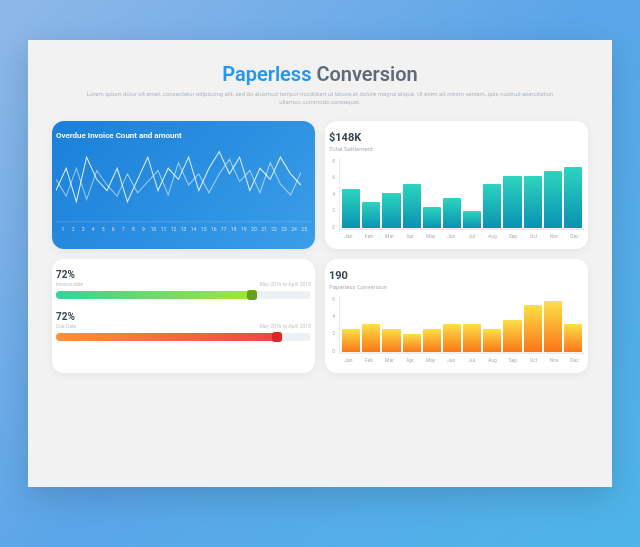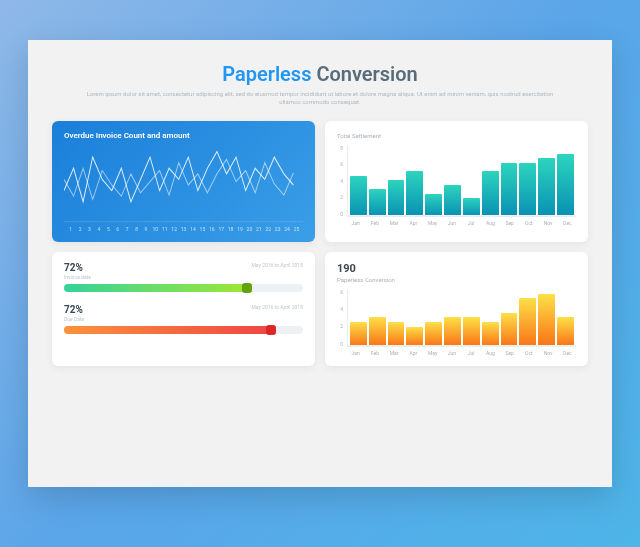--- a/index.html
+++ b/index.html
@@ -2,41 +2,41 @@
 <html><head>
 <meta charset="utf-8">
 <style>
 *{box-sizing:border-box;margin:0;padding:0}
 body{font-family:-apple-system,BlinkMacSystemFont,"Segoe UI",Roboto,sans-serif;background:linear-gradient(135deg,#8fb8e8 0%,#5aa5e8 50%,#4db5e8 100%);width:640px;height:547px;display:flex;align-items:center;justify-content:center;padding:40px 28px 60px}
 .slide{background:#f2f2f2;width:100%;height:100%;padding:22px 24px 18px;box-shadow:0 10px 30px rgba(0,0,0,0.15)}
 .title{text-align:center;font-size:20px;font-weight:600;color:#5a6b7a}
 .title .hl{color:#2196f3}
 .subtitle{text-align:center;font-size:6px;color:#b0b8bf;margin-top:4px;line-height:1.4;padding:0 30px}
 .grid{display:grid;grid-template-columns:1fr 1fr;gap:10px;margin-top:14px}
-.card{background:#fff;border-radius:6px;padding:10px 12px;box-shadow:0 2px 8px rgba(0,0,0,0.06)}
+.card{background:#fff;border-radius:12px;padding:10px 4px;box-shadow:0 2px 8px rgba(0,0,0,0.06)}
 .card-blue{background:linear-gradient(135deg,#1a7fd9 0%,#3a9ee8 100%);color:#fff}
 .card-blue .card-title{color:#fff;font-size:8px;font-weight:600;margin-bottom:6px}
 .line-chart{height:78px;position:relative}
 .line-chart svg{width:100%;height:100%}
 .x-ticks{display:flex;justify-content:space-between;font-size:5px;color:rgba(255,255,255,.7);margin-top:2px;padding:0 2px}
 .x-ticks span{flex:1;text-align:center}
 .metric{font-size:11px;font-weight:700;color:#3a4652}
 .metric-sub{font-size:6px;color:#aab2ba;margin-top:1px;margin-bottom:6px}
 .bar-chart{height:72px;display:flex;align-items:stretch}
 .y-axis{display:flex;flex-direction:column;justify-content:space-between;font-size:5px;color:#aab2ba;padding-right:4px;text-align:right;width:10px}
 .bars{flex:1;display:flex;align-items:flex-end;gap:2px;border-left:1px solid #e8ecef;border-bottom:1px solid #e8ecef;position:relative;padding:0 2px}
 .bars::before,.bars::after{content:"";position:absolute;left:0;right:0;height:1px;background:#f0f3f5}
 .bar{flex:1;border-radius:1px 1px 0 0}
 .bar-teal{background:linear-gradient(180deg,#2dd4bf 0%,#0891b2 100%)}
 .bar-orange{background:linear-gradient(180deg,#fde047 0%,#f97316 100%)}
 .bar-labels{display:flex;gap:2px;font-size:5px;color:#aab2ba;margin-top:3px;padding-left:10px}
 .bar-labels span{flex:1;text-align:center}
 .progress-row{margin-bottom:12px}
 .progress-row:last-child{margin-bottom:0}
-.prog-head{display:flex;justify-content:space-between;align-items:flex-start;margin-bottom:4px}
+.prog-head{display:flex;justify-content:space-between;align-items:flex-end;margin-bottom:4px}
 .prog-pct{font-size:10px;font-weight:700;color:#3a4652}
 .prog-range{font-size:5px;color:#c0c6cc}
 .prog-label{font-size:5px;color:#c0c6cc;margin-top:1px}
 .prog-bar{height:8px;background:#eef1f3;border-radius:4px;position:relative;margin-top:2px}
 .prog-fill{position:absolute;left:0;top:0;bottom:0;border-radius:4px}
 .prog-green{background:linear-gradient(90deg,#34d399 0%,#a3e635 100%)}
 .prog-red{background:linear-gradient(90deg,#fb923c 0%,#ef4444 100%)}
 .prog-cap{position:absolute;right:-2px;top:-1px;width:10px;height:10px;border-radius:3px}
 .cap-green{background:#65a30d}
 .cap-red{background:#dc2626}
@@ -84,20 +84,21 @@
           <span>20</span>
           <span>21</span>
           <span>22</span>
           <span>23</span>
           <span>24</span>
           <span>25</span>
         </div>
     </div>
 
     <div class="card">
+      <div class="metric">$148K</div>
       <div class="metric-sub">Total Settlement</div>
       <div class="bar-chart">
         <div class="y-axis" id="settle-y">
             <div>8</div>
             <div>6</div>
             <div>4</div>
             <div>2</div>
             <div>0</div>
           </div>
         <div class="bars" id="settle-bars">

